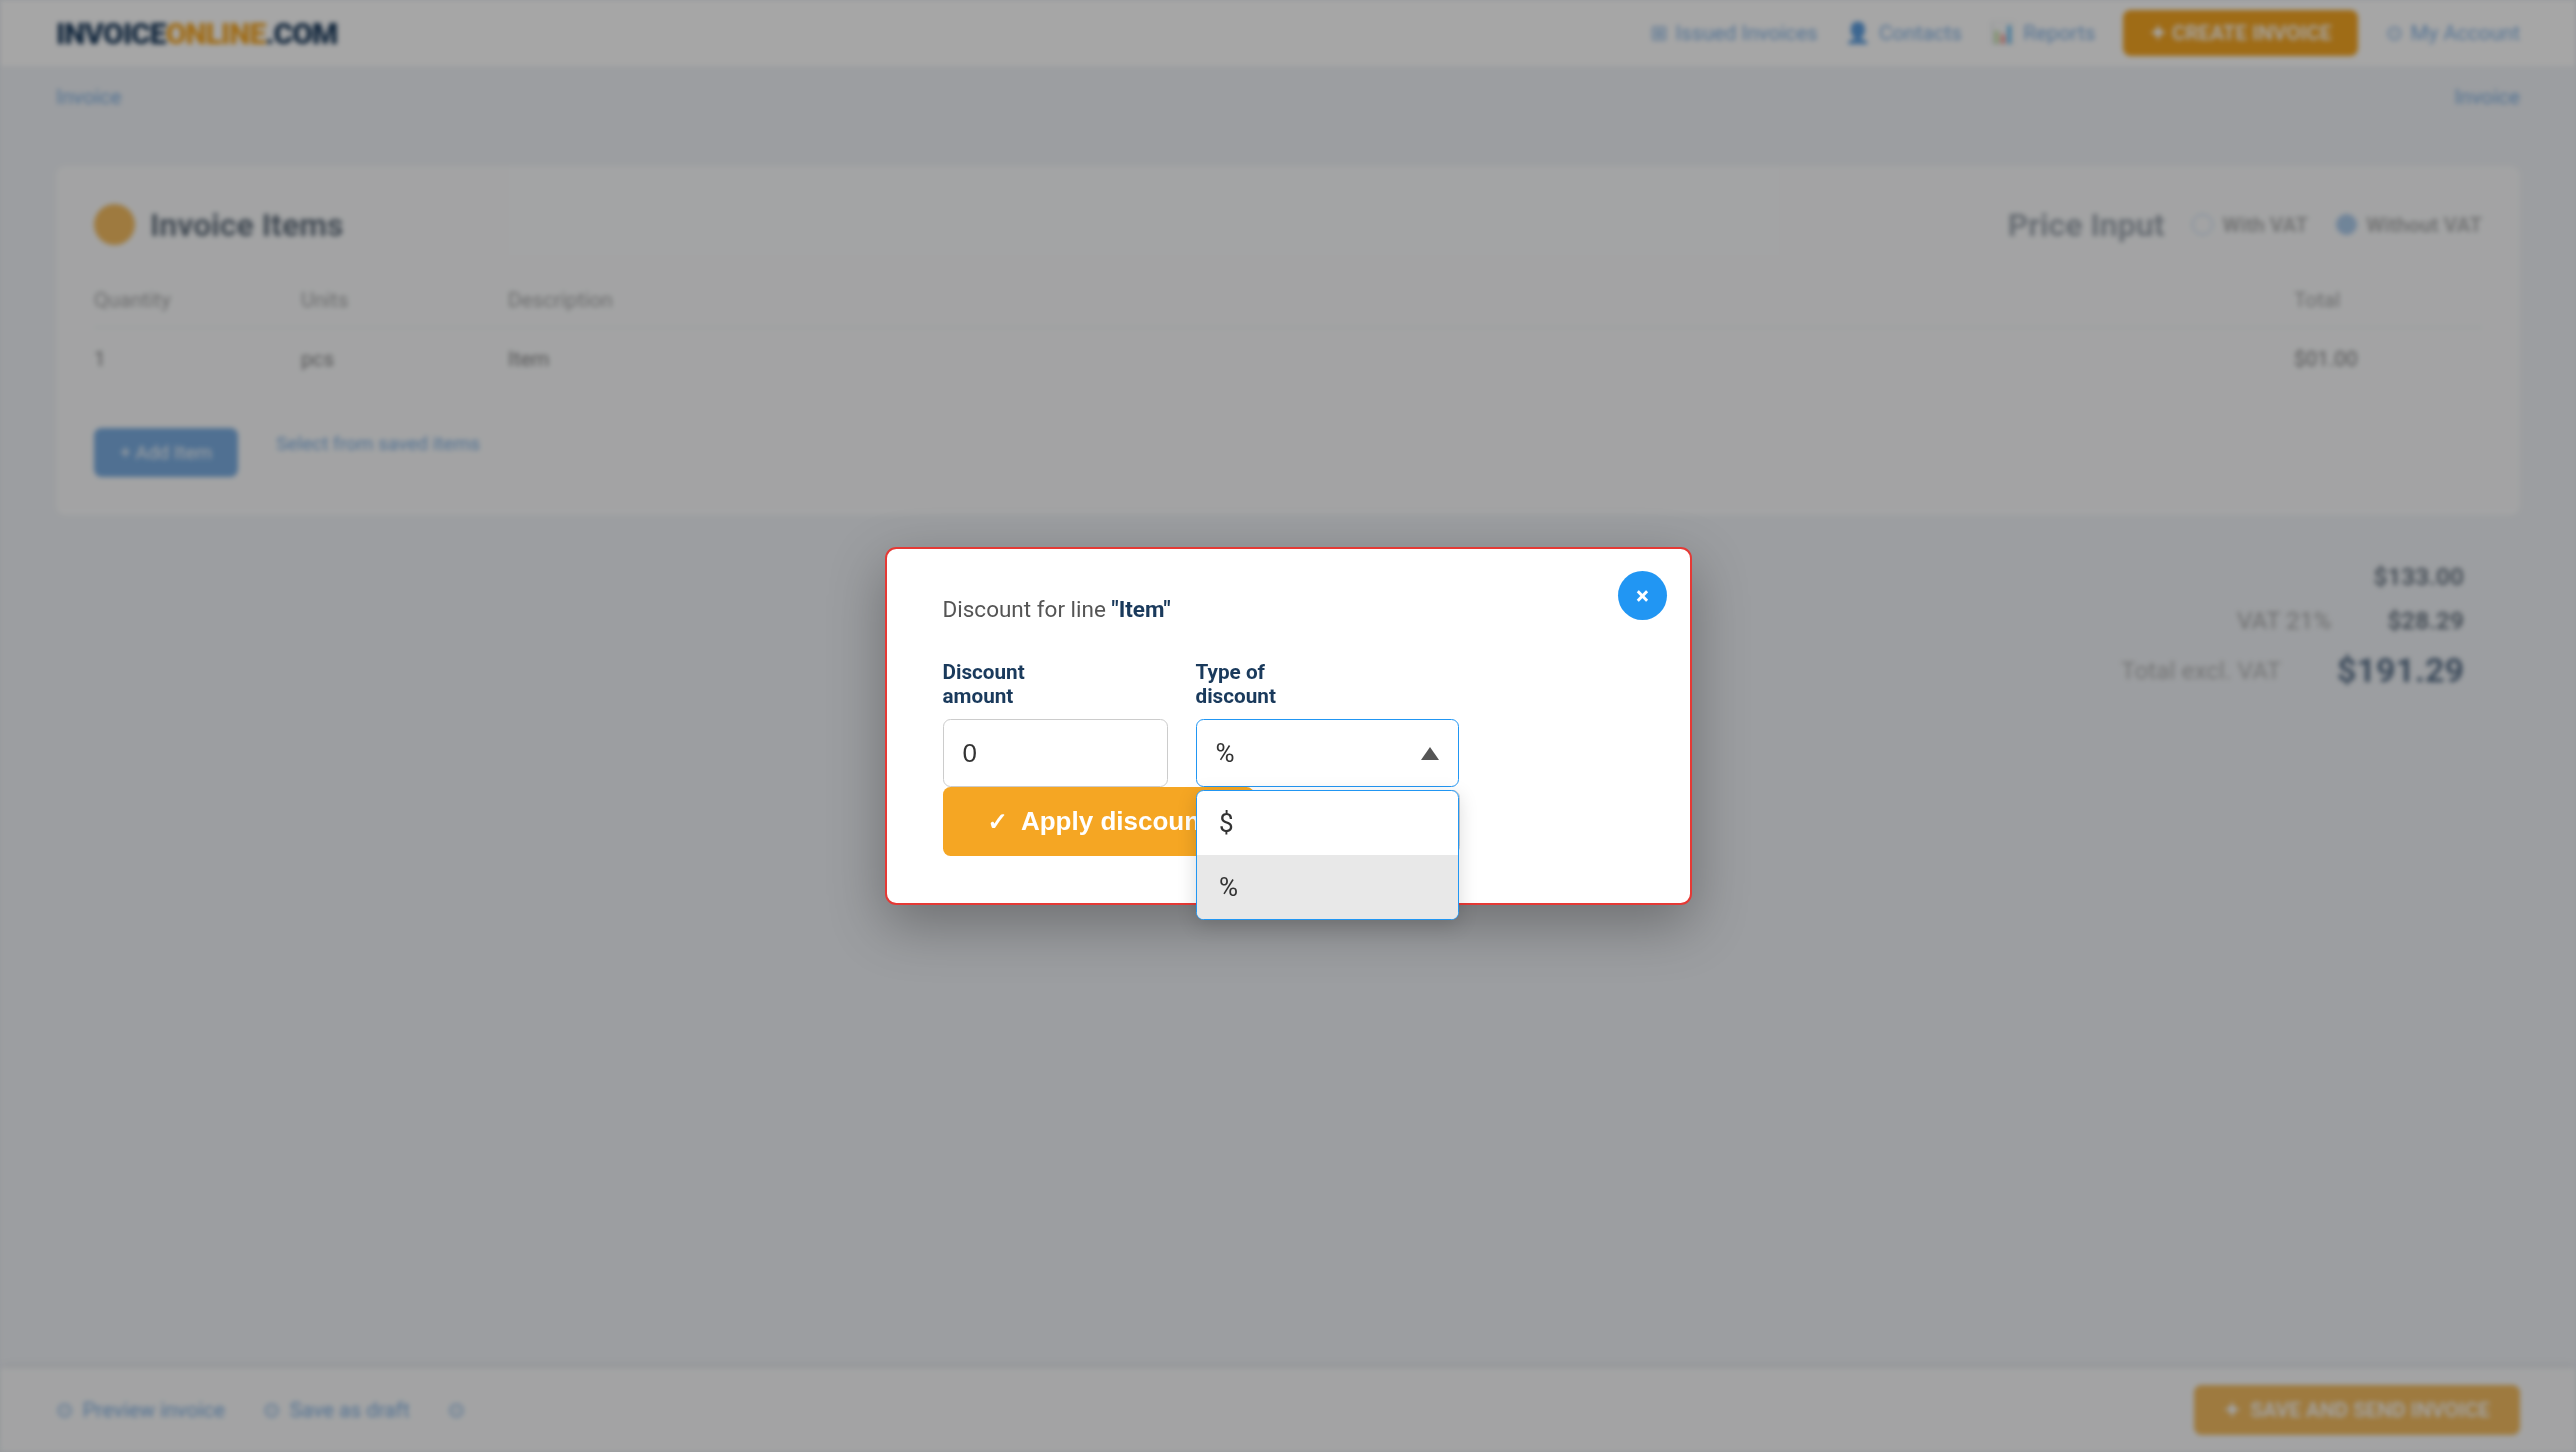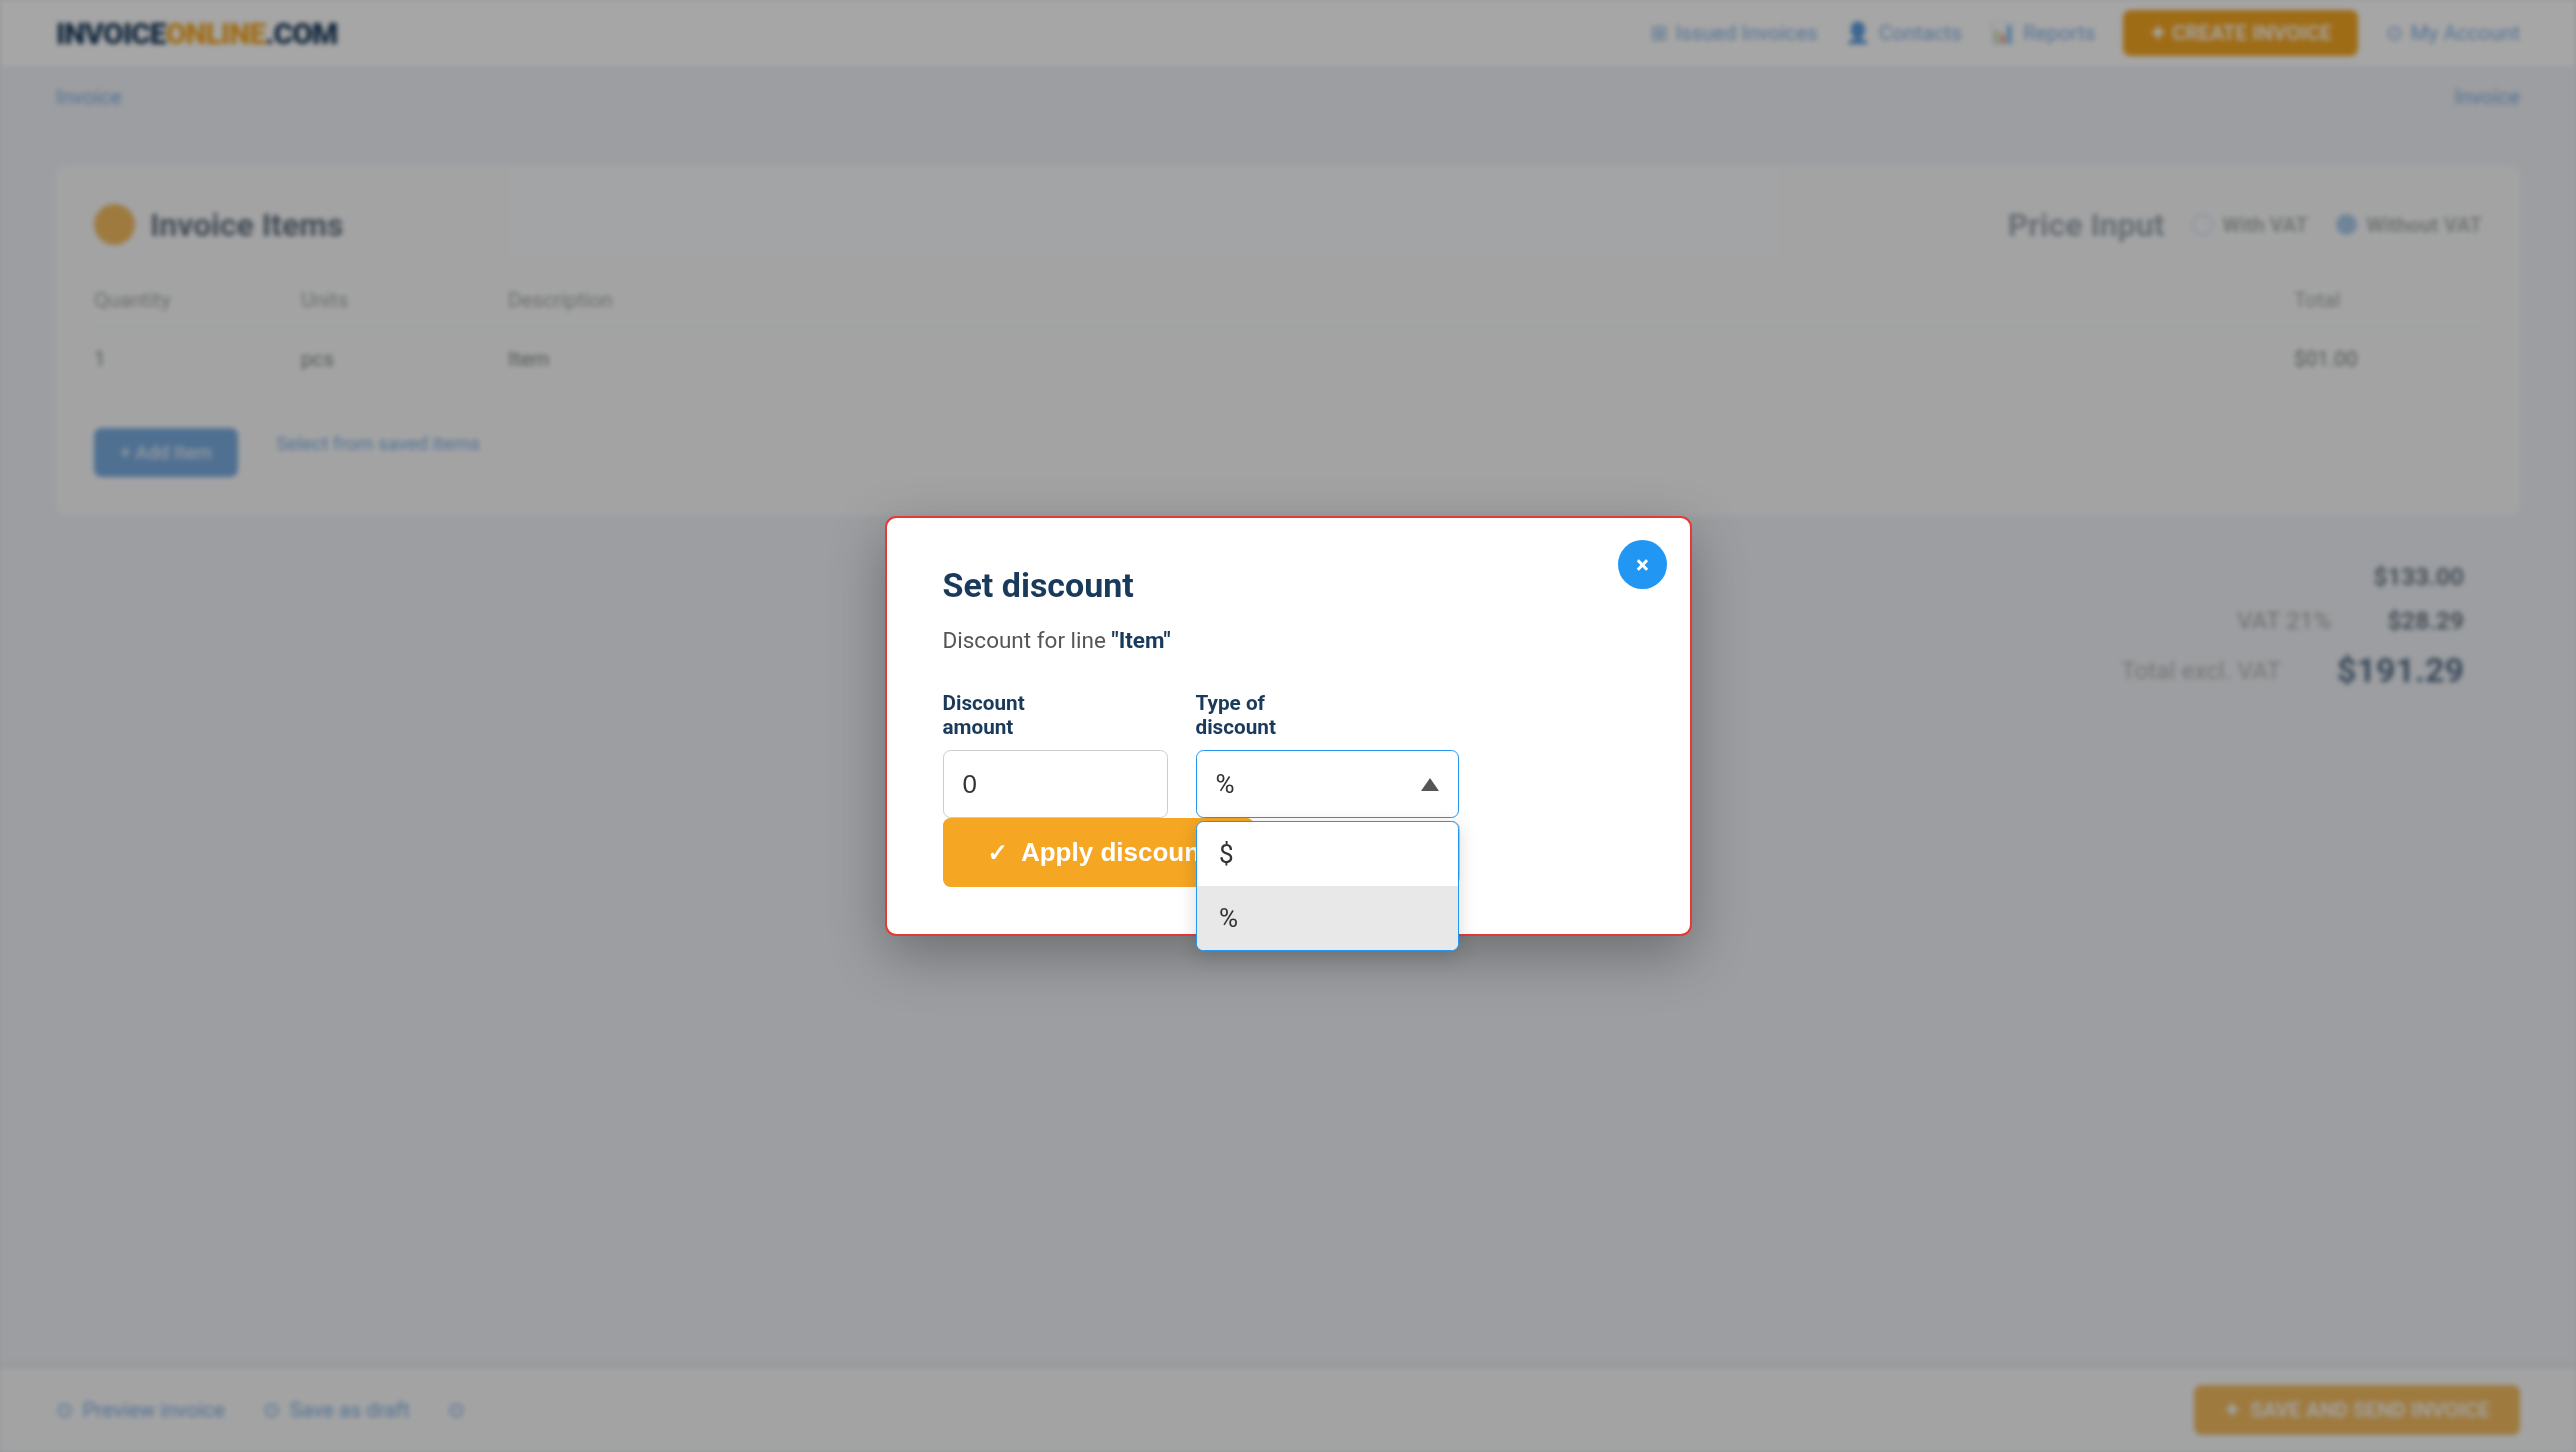--- a/index.html
+++ b/index.html
@@ -512,21 +512,20 @@
   </div>
 </div>
 
 <div class="modal-overlay">
   <div class="modal">
 
     <div class="modal-close">
       <span>×</span>
     </div>
 
-    <div class="modal-title">Set discount</div>
 
     <div class="modal-subtitle">
       <span>Discount for line </span><strong>"<span>Item</span>"</strong>
     </div>
 
     <div class="modal-fields">
 
       <div class="field-group">
         <label class="field-label">Discount<br>amount</label>
         <input class="field-input" type="number" value="0" style="">

